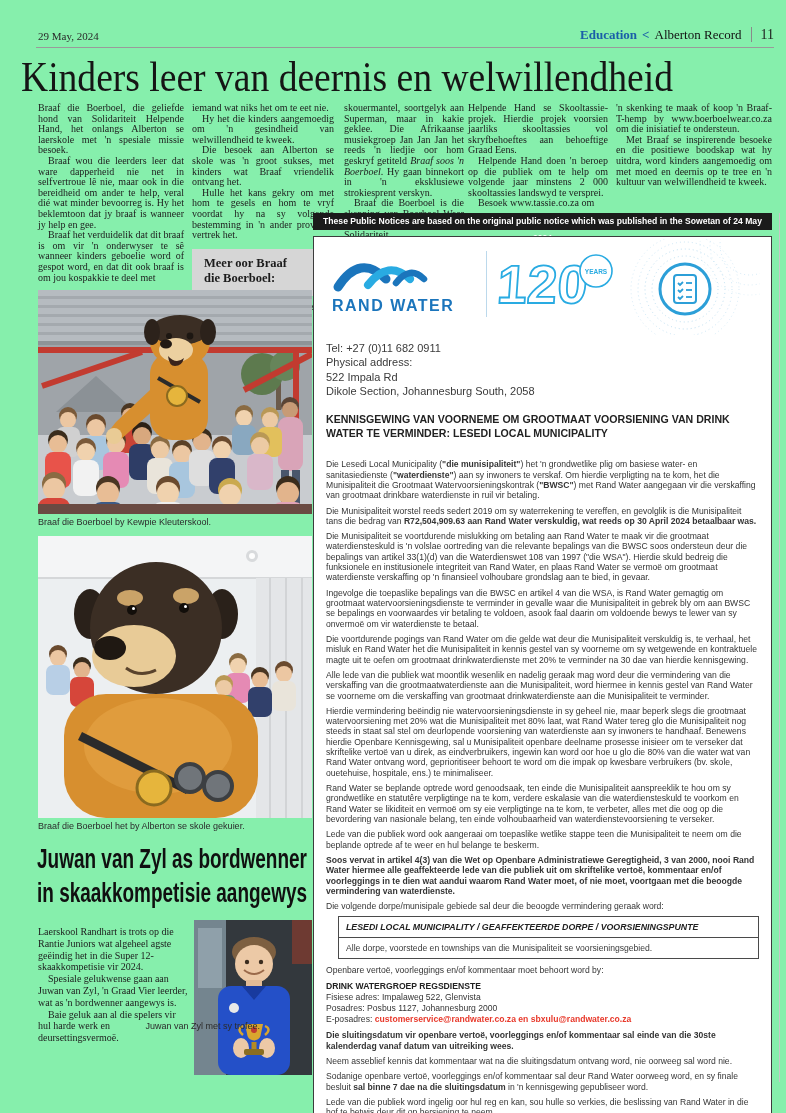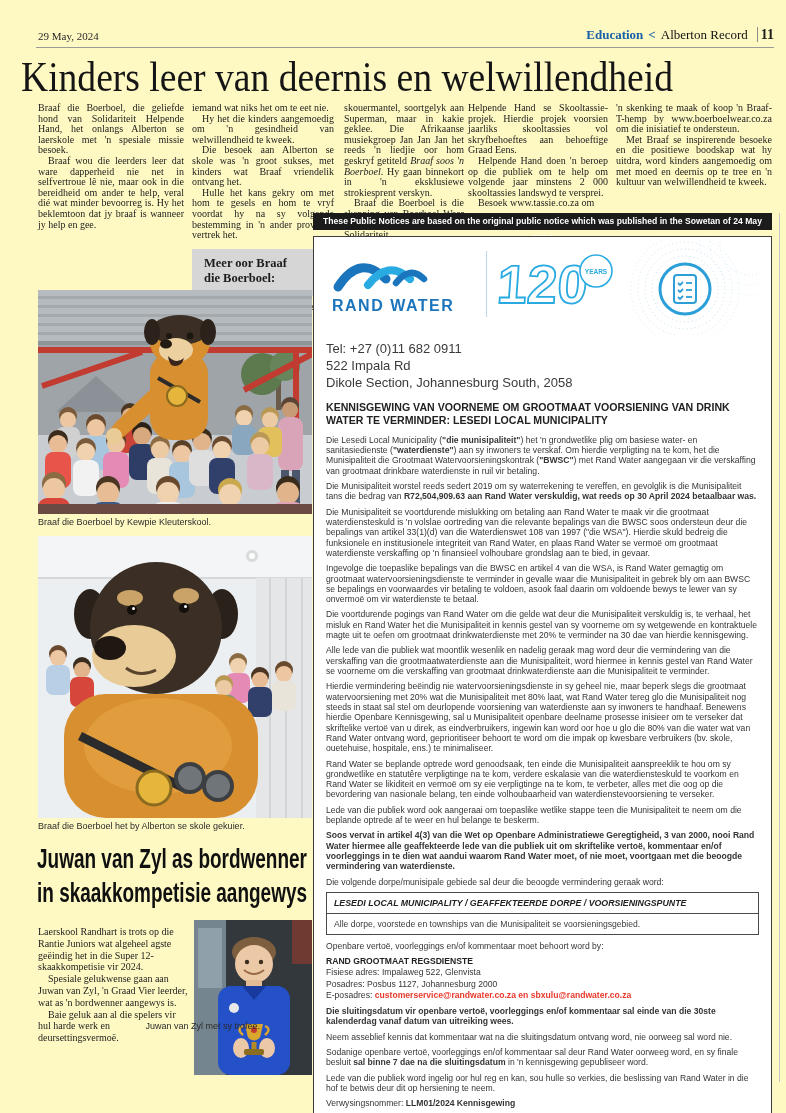--- a/index.html
+++ b/index.html
@@ -1,30 +1,30 @@
 <!DOCTYPE html>
 <html style="--education-blue: #1a5fa8; --accent-blue: #1b75bc; --light-blue: #29abe2; --email-red: #e8392b; --banner-bg: #1b1b1b; --sidebar-gray: #d6d6d6;"><head>
 <meta charset="utf-8">
 <style>
   :root{
     --education-blue:#1a5fa8; --accent-blue:#1b75bc; --light-blue:#29abe2;
     --email-red:#e8392b; --banner-bg:#1b1b1b; --sidebar-gray:#d6d6d6;
   }
   *{box-sizing:border-box}
   html,body{margin:0;padding:0;background:#e9e9e9}
-  .page{position:relative;width:786px;height:1113px;margin:0 auto;background:#fef9c3;
+  .page{position:relative;width:786px;height:1113px;margin:0 auto;background:#86efac;
         font-family:"Liberation Serif",serif;color:#1c1c1c;overflow:hidden}
   .b{font-weight:700}.i{font-style:italic}.r{color:var(--email-red,#e8392b)}
   
   .m-date{position:absolute;left:38px;top:30px;font-size:11px;color:#2a2a2a}
   .m-right{position:absolute;right:12px;top:27px;font-size:13px;white-space:nowrap}
   .m-right .sec{color:var(--education-blue);font-weight:700}
   .m-right .ang{color:var(--education-blue);font-weight:700;margin:0 5px}
   .m-right .pub{color:#111}
-  .m-right .num{border-left:1px solid #8a8a8a;margin-left:9px;padding-left:3px;font-weight:700;font-size:14px}
+  .m-right .num{border-left:1px solid #8a8a8a;margin-left:9px;padding-left:9px;font-weight:400;font-size:14px}
   .m-rule{position:absolute;left:36px;top:47px;width:738px;height:1px;background:#9a9a9a}
   
   .headline1{position:absolute;left:19px;top:51px;width:740px;height:52px}
   
   .col{position:absolute;top:103px;font-size:10px;line-height:1.06;text-align:justify}
   .col p{margin:0;text-indent:10px}
   .col p.cont{text-indent:0}
   .sidebar-box{background:var(--sidebar-gray,#d6d6d6);margin:8px 0 6px 0;padding:7px 10px 9px 12px;
                font-weight:700;font-size:12.5px;line-height:1.25;width:122px;text-indent:0;text-align:left}
   
@@ -35,24 +35,24 @@
   .chess-text{position:absolute;left:38px;top:926px;width:150px;font-size:10px;line-height:1.18;text-align:left}
   .chess-text p{margin:0;text-indent:10px}
   .chess-text p.cont{text-indent:0}
   
   .notice-banner{position:absolute;left:313px;top:213px;width:459px;height:17px;background:var(--banner-bg,#1b1b1b);
      color:#fff;font-family:"Liberation Sans",sans-serif;font-size:8.6px;font-weight:700;line-height:17px;text-align:center}
   .notice-box{position:absolute;left:313px;top:236px;width:459px;border:1px solid #3c3c3c;background:#fff;
      font-family:"Liberation Sans",sans-serif;color:#353535;padding:10px 12px 8px 12px}
   .logo-strip{position:relative;height:88px;margin-bottom:6px}
   .logo-divider{position:absolute;left:160px;top:4px;width:1px;height:66px;background:#bcd9ec}
-  .contact-top{font-size:13px;line-height:1.3;margin-bottom:9px;color:#3a3a3a}
-  .notice-title{font-size:10.6px;font-weight:700;line-height:1.28;color:#222;margin-bottom:7px}
+  .contact-top{font-size:11px;line-height:1.3;margin-bottom:15px;color:#3a3a3a}
+  .notice-title{font-size:10.6px;font-weight:700;line-height:1.28;color:#222;margin-bottom:19px}
   .notice-box p.np{font-size:8.6px;line-height:1.2;margin:0 0 5px 0;text-align:left}
-  .notice-table{border:1px solid #4a4a4a;margin:2px 0 6px 0}
+  .notice-table{border:1px solid #4a4a4a;margin:2px 0 6px 12px}
   .notice-table .th{font-size:8.8px;font-weight:700;font-style:italic;padding:5px 7px;border-bottom:1px solid #4a4a4a;color:#222}
   .notice-table .td{font-size:8.6px;padding:5px 7px;color:#3a3a3a}
   .legal{font-size:8.6px;line-height:1.3;margin:0 0 5px 0}
   .legal .nm{font-weight:700;color:#222}
   .page-rule{position:absolute;left:779px;top:213px;width:1px;height:869px;background:#c7c7c7}
 </style>
 </head>
 <body>
 
 <div class="page">
@@ -65,20 +65,21 @@
 
   <div class="headline1">
     <svg width="740" height="52" viewBox="0 0 740 52">
       <text x="2" y="40" font-family="Liberation Serif, serif" font-size="42" fill="#151515" textLength="652" lengthAdjust="spacingAndGlyphs">Kinders leer van deernis en welwillendheid</text>
     </svg>
   </div>
 
   <div class="col" style="left:38px;width:146px">
     <p class="cont">Braaf die Boerboel, die geliefde hond van Solidariteit Helpende Hand, het onlangs Alberton se laerskole met 'n spesiale missie besoek.</p>
     <p>Braaf wou die leerders leer dat ware dapperheid nie net in selfvertroue lê nie, maar ook in die bereidheid om ander te help, veral dié wat minder bevoorreg is. Hy het beklemtoon dat jy braaf is wanneer jy help en gee.</p>
+    <p>Braaf het verduidelik dat dit braaf is om vir 'n onderwyser te sê wanneer kinders geboelie word of gespot word, en dat dit ook braaf is om jou kospakkie te deel met</p>
   </div>
   <div class="col" style="left:192px;width:142px">
     <p class="cont">iemand wat niks het om te eet nie.</p>
     <p>Hy het die kinders aangemoedig om 'n gesindheid van welwillendheid te kweek.</p>
     <p>Die besoek aan Alberton se skole was 'n groot sukses, met kinders wat Braaf vriendelik ontvang het.</p>
     <p>Hulle het kans gekry om met hom te gesels en hom te vryf voordat hy na sy volgende bestemming in 'n ander provinsie vertrek het.</p>
     <div class="sidebar-box">Meer oor Braaf die Boerboel:</div>
     <p>Braaf die Boerboel is 'n splinternuwe held met 'n</p>
   </div>
   <div class="col" style="left:344px;width:120px;max-height:110px">
@@ -389,20 +390,21 @@
             <line x1="76" y1="44" x2="82" y2="44"></line>
           <path d="M68,51 l2,2 l3,-3"></path>
             <line x1="76" y1="51" x2="82" y2="51"></line>
           <path d="M68,58 l2,2 l3,-3"></path>
             <line x1="76" y1="58" x2="82" y2="58"></line>
         </g>
       </svg>
     </div>
     <div class="contact-top">
       <div>Tel: +27 (0)11 682 0911</div>
+      <div>Physical address:</div>
       <div>522 Impala Rd</div>
       <div>Dikole Section, Johannesburg South, 2058</div>
     </div>
     <div class="notice-title">KENNISGEWING VAN VOORNEME OM GROOTMAAT VOORSIENING VAN DRINK WATER TE VERMINDER: LESEDI LOCAL MUNICIPALITY</div>
 
     <p class="np"><span>Die Lesedi Local Municipality (</span><span class="b">"die munisipaliteit"</span><span>) het 'n grondwetlike plig om basiese water- en sanitasiedienste (</span><span class="b">"waterdienste"</span><span>) aan sy inwoners te verskaf. Om hierdie verpligting na te kom, het die Munisipaliteit die Grootmaat Watervoorsieningskontrak (</span><span class="b">"BWSC"</span><span>) met Rand Water aangegaan vir die verskaffing van grootmaat drinkbare waterdienste in ruil vir betaling.</span></p>
     <p class="np"><span>Die Munisipaliteit worstel reeds sedert 2019 om sy waterrekening te vereffen, en gevolglik is die Munisipaliteit tans die bedrag van </span><span class="b">R72,504,909.63 aan Rand Water verskuldig, wat reeds op 30 April 2024 betaalbaar was.</span></p>
     <p class="np">Die Munisipaliteit se voortdurende mislukking om betaling aan Rand Water te maak vir die grootmaat waterdiensteskuld is 'n volslae oortreding van die relevante bepalings van die BWSC soos ondersteun deur die bepalings van artikel 33(1)(d) van die Waterdienswet 108 van 1997 ("die WSA"). Hierdie skuld bedreig die funksionele en institusionele integriteit van Rand Water, en plaas Rand Water se vermoë om grootmaat waterdienste verskaffing op 'n finansieel volhoubare grondslag aan te bied, in gevaar.</p>
     <p class="np">Ingevolge die toepaslike bepalings van die BWSC en artikel 4 van die WSA, is Rand Water gemagtig om grootmaat watervoorsieningsdienste te verminder in gevalle waar die Munisipaliteit in gebrek bly om aan BWSC se bepalings en voorwaardes vir betaling te voldoen, asook faal daarin om voldoende bewys te lewer van sy onvermoë om vir waterdienste te betaal.</p>
     <p class="np">Die voortdurende pogings van Rand Water om die gelde wat deur die Munisipaliteit verskuldig is, te verhaal, het misluk en Rand Water het die Munisipaliteit in kennis gestel van sy voorneme om sy wetgewende en kontraktuele magte uit te oefen om grootmaat drinkwaterdienste met 20% te verminder na 30 dae van hierdie kennisgewing.</p>
@@ -413,21 +415,21 @@
     <p class="np"><span class="b">Soos vervat in artikel 4(3) van die Wet op Openbare Administratiewe Geregtigheid, 3 van 2000, nooi Rand Water hiermee alle geaffekteerde lede van die publiek uit om skriftelike vertoë, kommentaar en/of voorleggings in te dien wat aandui waarom Rand Water moet, of nie moet, voortgaan met die beoogde vermindering van waterdienste.</span></p>
     <p class="np">Die volgende dorpe/munisipale gebiede sal deur die beoogde vermindering geraak word:</p>
 
     <div class="notice-table">
       <div class="th">LESEDI LOCAL MUNICIPALITY / GEAFFEKTEERDE DORPE / VOORSIENINGSPUNTE</div>
       <div class="td">Alle dorpe, voorstede en townships van die Munisipaliteit se voorsieningsgebied.</div>
     </div>
     <p class="np">Openbare vertoë, voorleggings en/of kommentaar moet behoort word by:</p>
 
     <div class="legal">
-      <div class="nm">RAND GROOTMAAT REGSDIENSTE</div>
+      <div class="nm">DRINK WATERGROEP REGSDIENSTE</div>
       <div>Fisiese adres: Impalaweg 522, Glenvista</div>
       <div>Posadres: Posbus 1127, Johannesburg 2000</div>
       <div><span>E-posadres: </span><span class="b r">customerservice@randwater.co.za en sbxulu@randwater.co.za</span></div>
     </div>
 
     <p class="np"><span class="b">Die sluitingsdatum vir openbare vertoë, voorleggings en/of kommentaar sal einde van die 30ste kalenderdag vanaf datum van uitreiking wees.</span></p>
     <p class="np">Neem asseblief kennis dat kommentaar wat na die sluitingsdatum ontvang word, nie oorweeg sal word nie.</p>
     <p class="np"><span>Sodanige openbare vertoë, voorleggings en/of kommentaar sal deur Rand Water oorweeg word, en sy finale besluit </span><span class="b">sal binne 7 dae na die sluitingsdatum</span><span> in 'n kennisgewing gepubliseer word.</span></p>
     <p class="np">Lede van die publiek word ingelig oor hul reg en kan, sou hulle so verkies, die beslissing van Rand Water in die hof te betwis deur dit op hersiening te neem.</p>
     <p class="np"><span>Verwysingsnommer: </span><span class="b">LLM01/2024 Kennisgewing</span></p>

